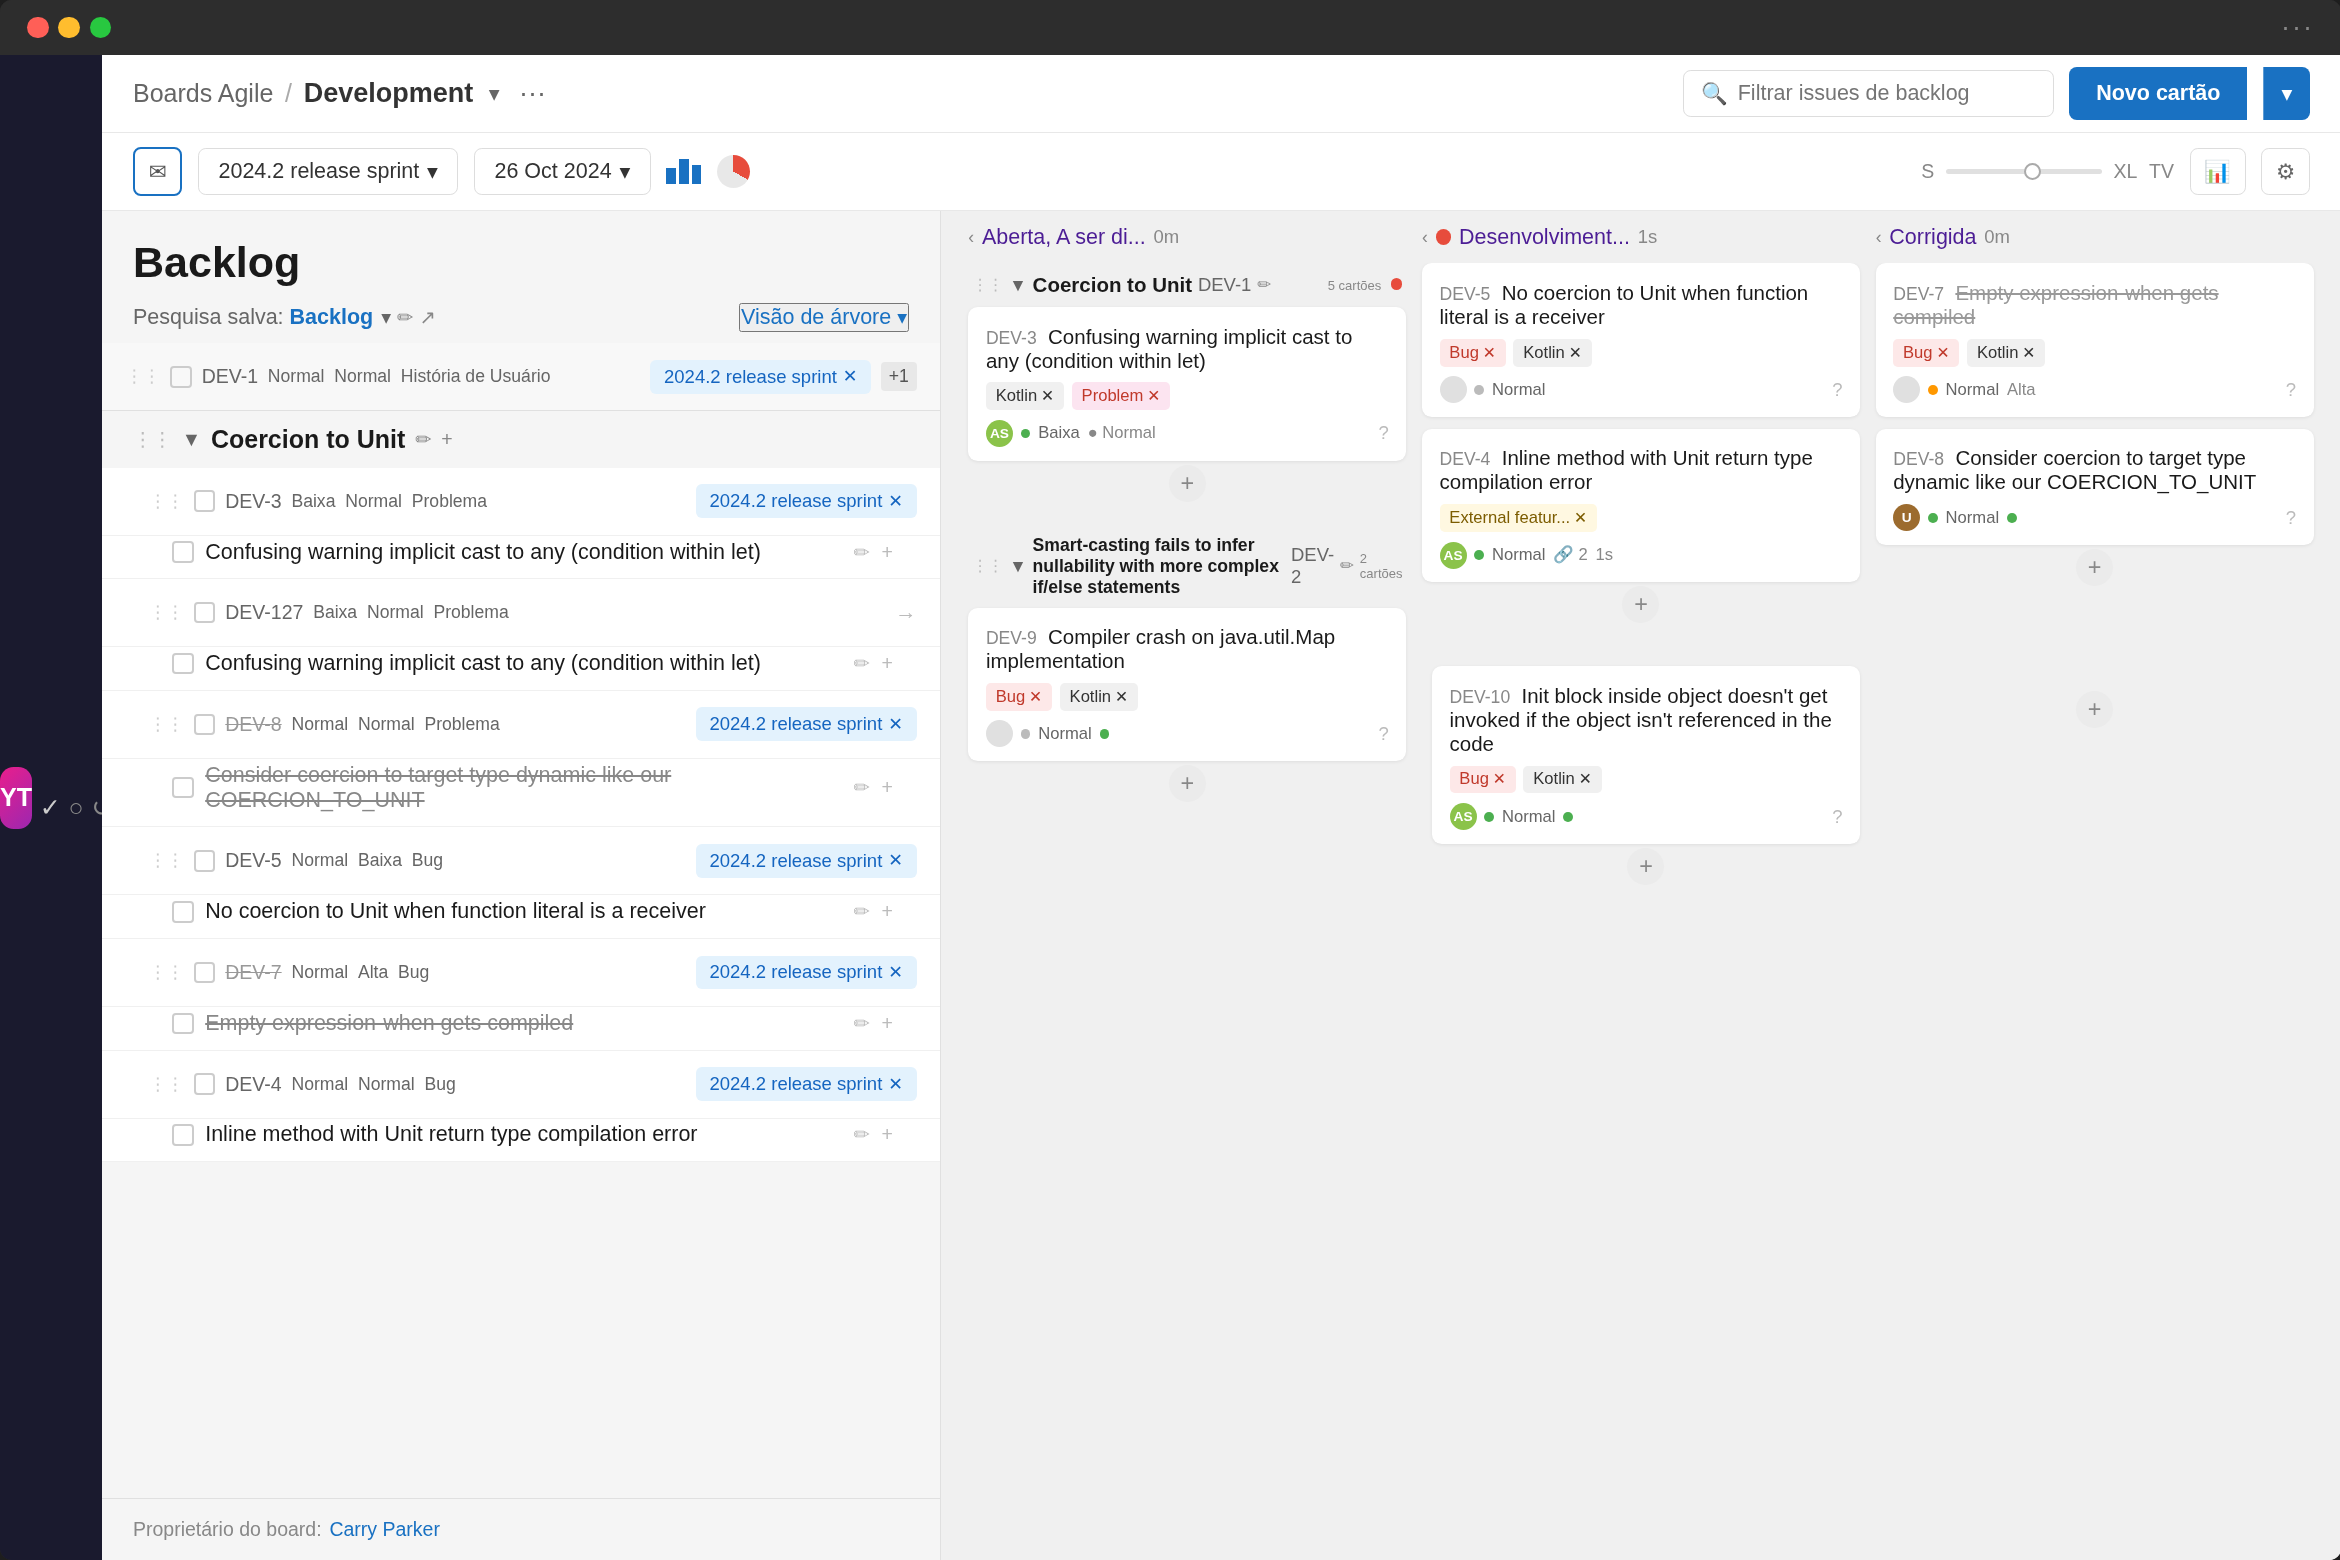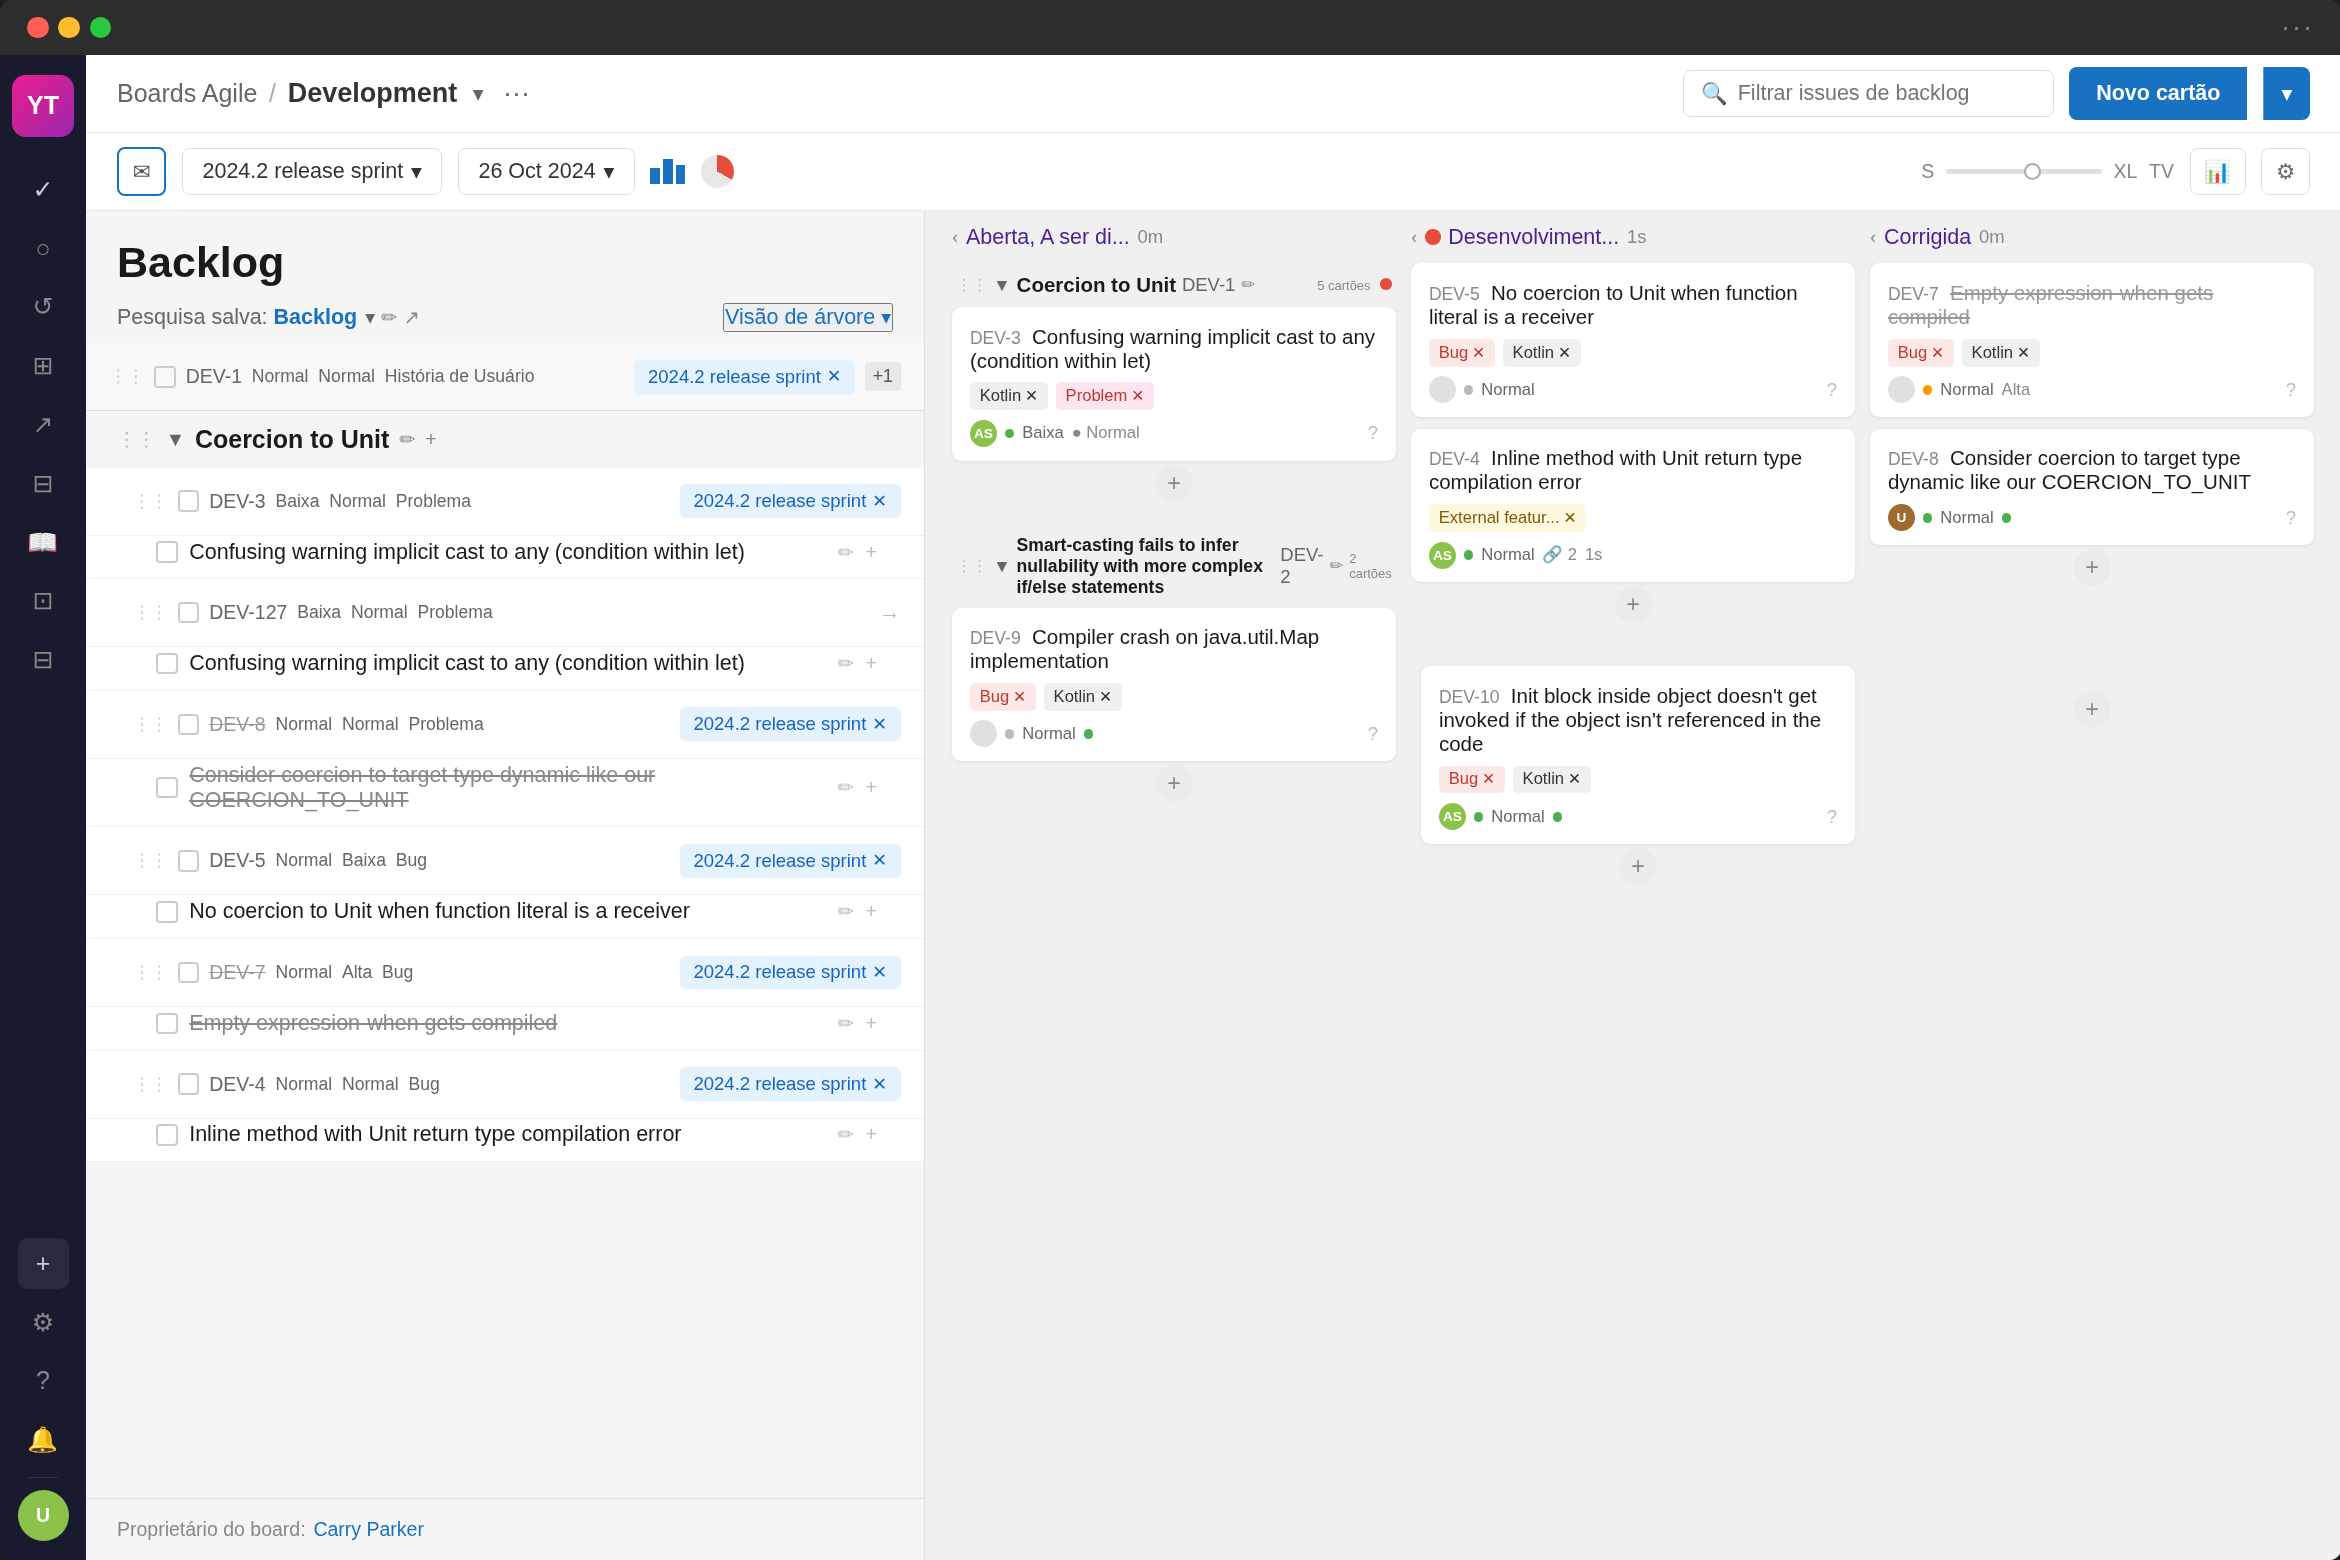--- a/index.html
+++ b/index.html
@@ -32,24 +32,24 @@
 
     
     .main-layout {
       display: flex;
       flex: 1;
       overflow: hidden;
     }
 
     
     .sidebar {
-      width: 86px;
+      width: 102px;
       background: #1a1a2e;
       display: flex;
-      flex-direction: column;
+      flex-direction: row;
       align-items: center;
       padding: 19.5px 0;
       gap: 7.8px;
       flex-shrink: 0;
     }
     .sidebar-logo {
       width: 62px; height: 62px;
       background: linear-gradient(135deg, #e91e8c, #9c27b0);
       border-radius: 13.7px;
       display: flex; align-items: center; justify-content: center;

